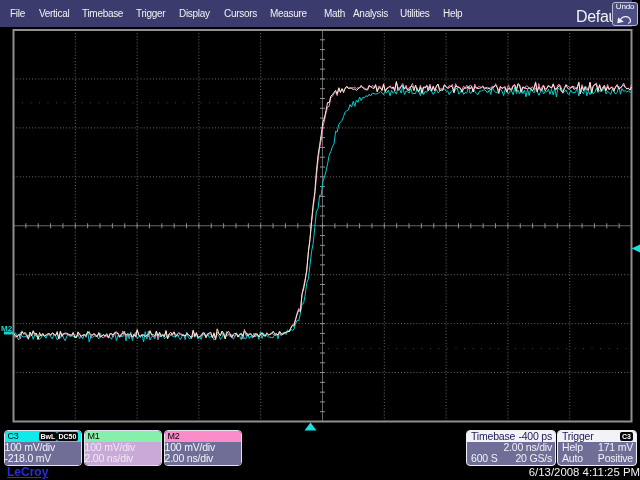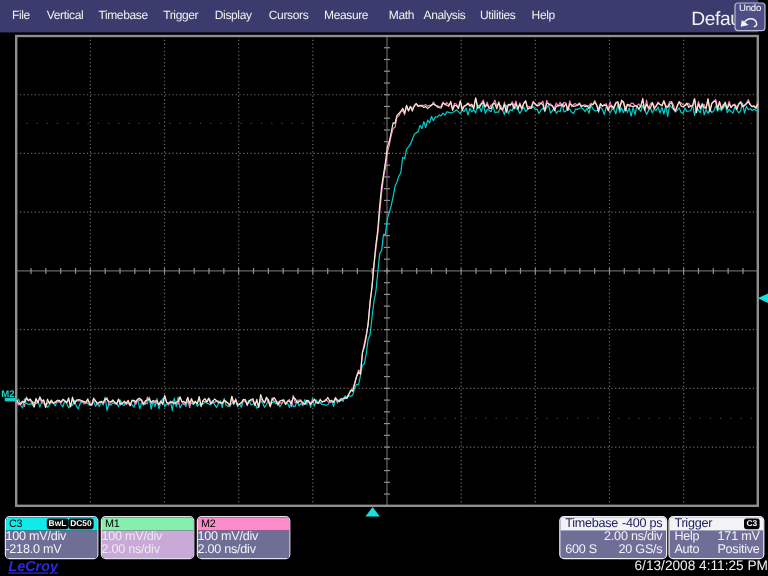--- a/index.html
+++ b/index.html
@@ -18,21 +18,21 @@
 .box .hd{height:11px;line-height:11px;color:#000;padding-left:3px;font-size:9px;position:relative}
 .box .bd{height:23px;text-align:left;padding-right:20px;line-height:11px}
 .badge{position:absolute;top:1px;height:9px;line-height:9px;background:#050505;color:#fff;
 font-size:7px;border-radius:2px;padding:0 2px;font-weight:bold;letter-spacing:0}
 .ibox{position:absolute;top:430px;height:34px;border:1px solid #eff0f6;border-radius:4px;
 overflow:hidden;font-size:10.5px;letter-spacing:-0.2px;background:#6e6e97;color:#f2f2fa}
 .ibox .hd{height:11px;line-height:11px;background:#f3f3f7;color:#20205c;position:relative}
 .row{position:relative;height:11px;line-height:11px}
 .lft{position:absolute;left:4px}
 .rgt{position:absolute;right:3px}
-#logo{position:absolute;left:7px;top:465px;font-size:12px;font-weight:bold;font-style:italic;
+#logo{position:absolute;left:7px;top:465px;font-size:12px;font-weight:bold;
 color:#2b2bd9;text-decoration:underline}
 #date{position:absolute;right:0px;top:466px;font-size:11.4px;color:#f0f0f0}
 </style></head>
 <body>
 <svg width="640" height="480" viewBox="0 0 640 480" style="position:absolute;left:0;top:0">
 <g>
       <line x1="75.3" y1="30.0" x2="75.3" y2="421.5" class="gdot"></line>
       <line x1="137.1" y1="30.0" x2="137.1" y2="421.5" class="gdot"></line>
       <line x1="198.9" y1="30.0" x2="198.9" y2="421.5" class="gdot"></line>
       <line x1="260.7" y1="30.0" x2="260.7" y2="421.5" class="gdot"></line>

